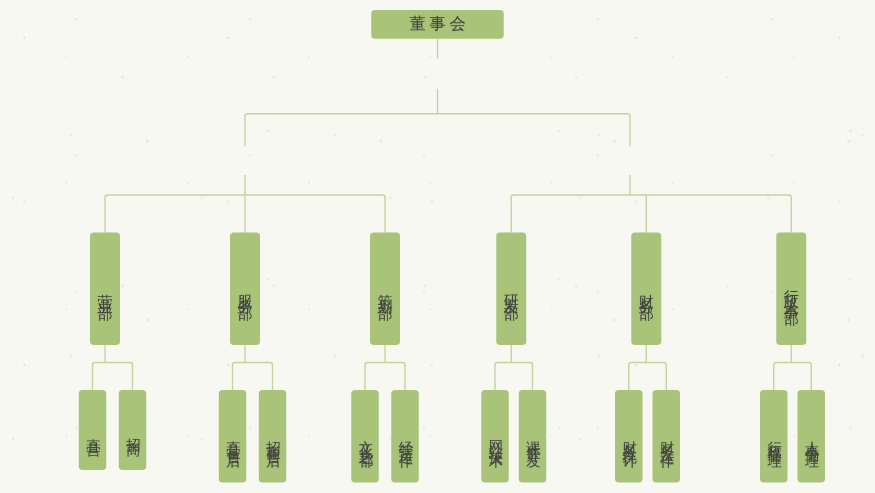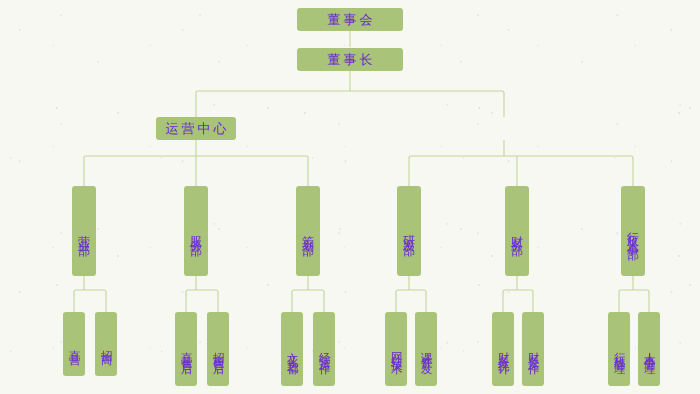--- a/index.html
+++ b/index.html
@@ -39,21 +39,21 @@
     top: 0;
     width: 700px;
     height: 394px;
   }
 
   .node-box {
     position: absolute;
     box-sizing: border-box;
     background-color: #a9c478;
     border-radius: 3px;
-    color: #6d28d9;
+    color: #404040;
     display: flex;
     align-items: center;
     justify-content: center;
     letter-spacing: 0.5px;
     text-shadow: 0 0 1px rgba(120,145,80,0.35);
   }
   .node-box.horizontal {
     font-size: 13px;
     line-height: 1;
     letter-spacing: 3px;
@@ -127,23 +127,21 @@
       <path d="M633,276 L633,290"></path>
       <path d="M619,296 L619,292 Q619,290 621,290 L647,290 Q649,290 649,292 L649,296"></path>
       <path d="M619,296 L619,312"></path>
       <path d="M649,296 L649,312"></path>
 
     </g>
   </svg>
 
   <div class="node-box horizontal" style="left:297px; top:8px; width:106px; height:23px;">董事会</div>
 
-  <div class="node-box horizontal" style="left:297px; top:48px; width:106px; height:23px;">董事长</div>
 
-  <div class="node-box horizontal" style="left:156px; top:117px; width:80px; height:23px;">运营中心</div>
 
   <div class="node-box vertical" style="left:72px; top:186px; width:24px; height:90px;">营业部</div>
   <div class="node-box vertical" style="left:184px; top:186px; width:24px; height:90px;">服务部</div>
   <div class="node-box vertical" style="left:296px; top:186px; width:24px; height:90px;">策划部</div>
   <div class="node-box vertical" style="left:397px; top:186px; width:24px; height:90px;">研发部</div>
   <div class="node-box vertical" style="left:505px; top:186px; width:24px; height:90px;">财务部</div>
   <div class="node-box vertical" style="left:621px; top:186px; width:24px; height:90px;">行政人事部</div>
 
   <div class="node-box vertical leaf" style="left:63px; top:312px; width:22px; height:64px;">直营</div>
   <div class="node-box vertical leaf" style="left:95px; top:312px; width:22px; height:64px;">招商</div>

